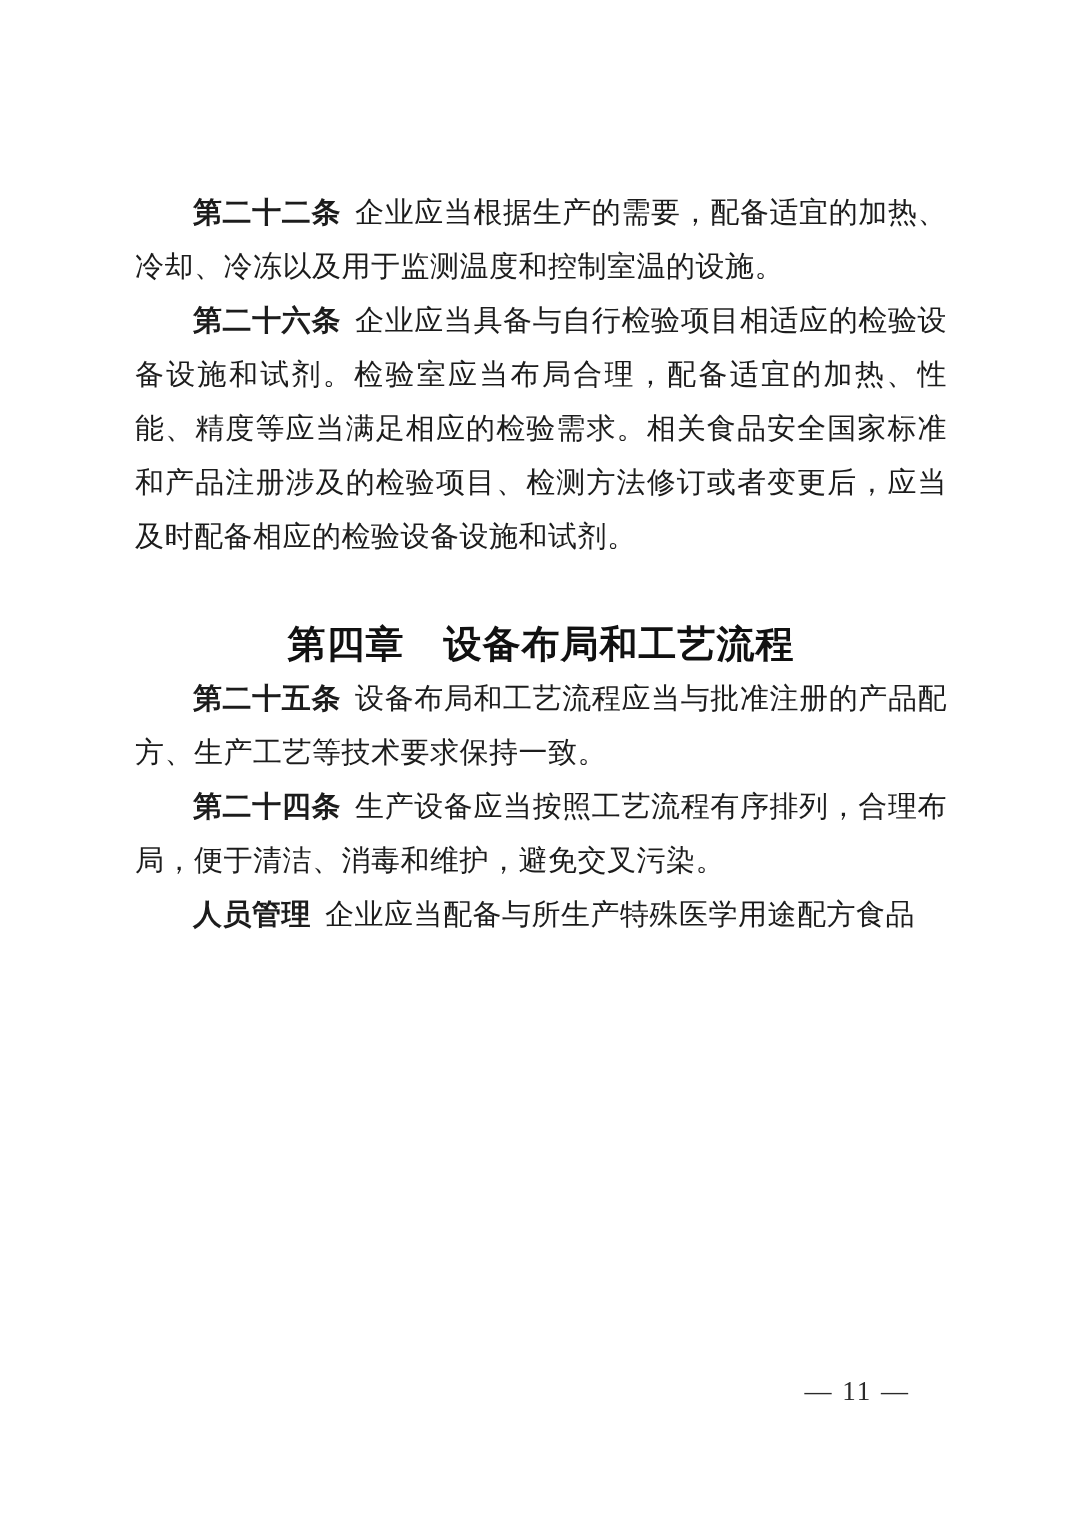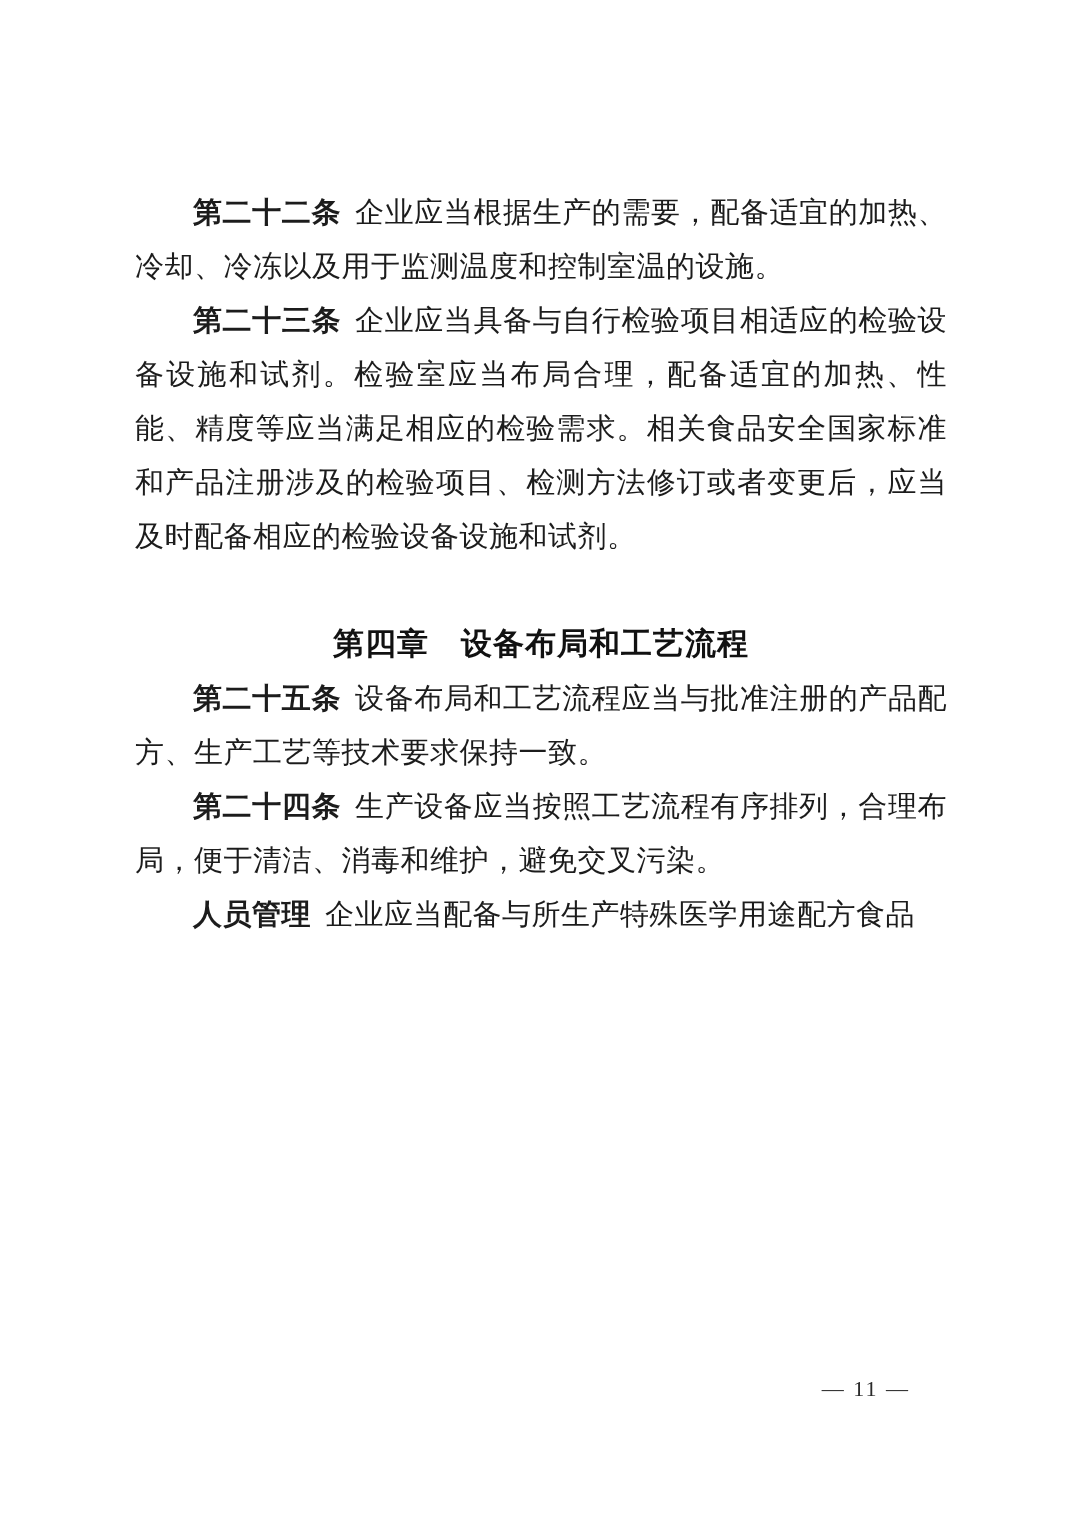--- a/index.html
+++ b/index.html
@@ -25,45 +25,45 @@
     text-align: justify;
     text-indent: 58px;
     letter-spacing: 0.5px;
   }
   .lead {
     font-weight: 700;
     margin-right: 14px;
   }
   .chapter {
     margin: 54px 0 0 0;
-    font-size: 31px;
+    font-size: 38px;
     line-height: 54px;
     font-weight: 700;
     text-align: center;
     text-indent: 0;
     letter-spacing: 1px;
     font-family: "Liberation Sans", "DejaVu Sans", sans-serif;
     color: #111111;
   }
   .page-number {
     position: absolute;
     top: 1376px;
     right: 142px;
-    font-size: 22px;
+    font-size: 27px;
     letter-spacing: 2px;
     color: #2a2a2a;
     font-family: "Liberation Serif", "DejaVu Serif", serif;
   }
 </style>
 </head>
 <body>
 
 <div class="page">
   <div>
       <p class="para"><span class="lead">第二十二条</span><span>企业应当根据生产的需要，配备适宜的加热、冷却、冷冻以及用于监测温度和控制室温的设施。</span></p>
-      <p class="para"><span class="lead">第二十三条</span><span>企业应当具备与自行检验项目相适应的检验设备设施和试剂。检验室应当布局合理，配备适宜的加热、性能、精度等应当满足相应的检验需求。相关食品安全国家标准和产品注册涉及的检验项目、检测方法修订或者变更后，应当及时配备相应的检验设备设施和试剂。</span></p>
+      <p class="para"><span class="lead">第二十六条</span><span>企业应当具备与自行检验项目相适应的检验设备设施和试剂。检验室应当布局合理，配备适宜的加热、性能、精度等应当满足相应的检验需求。相关食品安全国家标准和产品注册涉及的检验项目、检测方法修订或者变更后，应当及时配备相应的检验设备设施和试剂。</span></p>
       <h2 class="chapter">第四章　设备布局和工艺流程</h2>
       <p class="para"><span class="lead">第二十五条</span><span>设备布局和工艺流程应当与批准注册的产品配方、生产工艺等技术要求保持一致。</span></p>
       <p class="para"><span class="lead">第二十四条</span><span>生产设备应当按照工艺流程有序排列，合理布局，便于清洁、消毒和维护，避免交叉污染。</span></p>
       <p class="para"><span class="lead">人员管理</span><span>企业应当配备与所生产特殊医学用途配方食品</span></p>
     </div>
   <div class="page-number">— 11 —</div>
 </div>
 
 </body></html>

